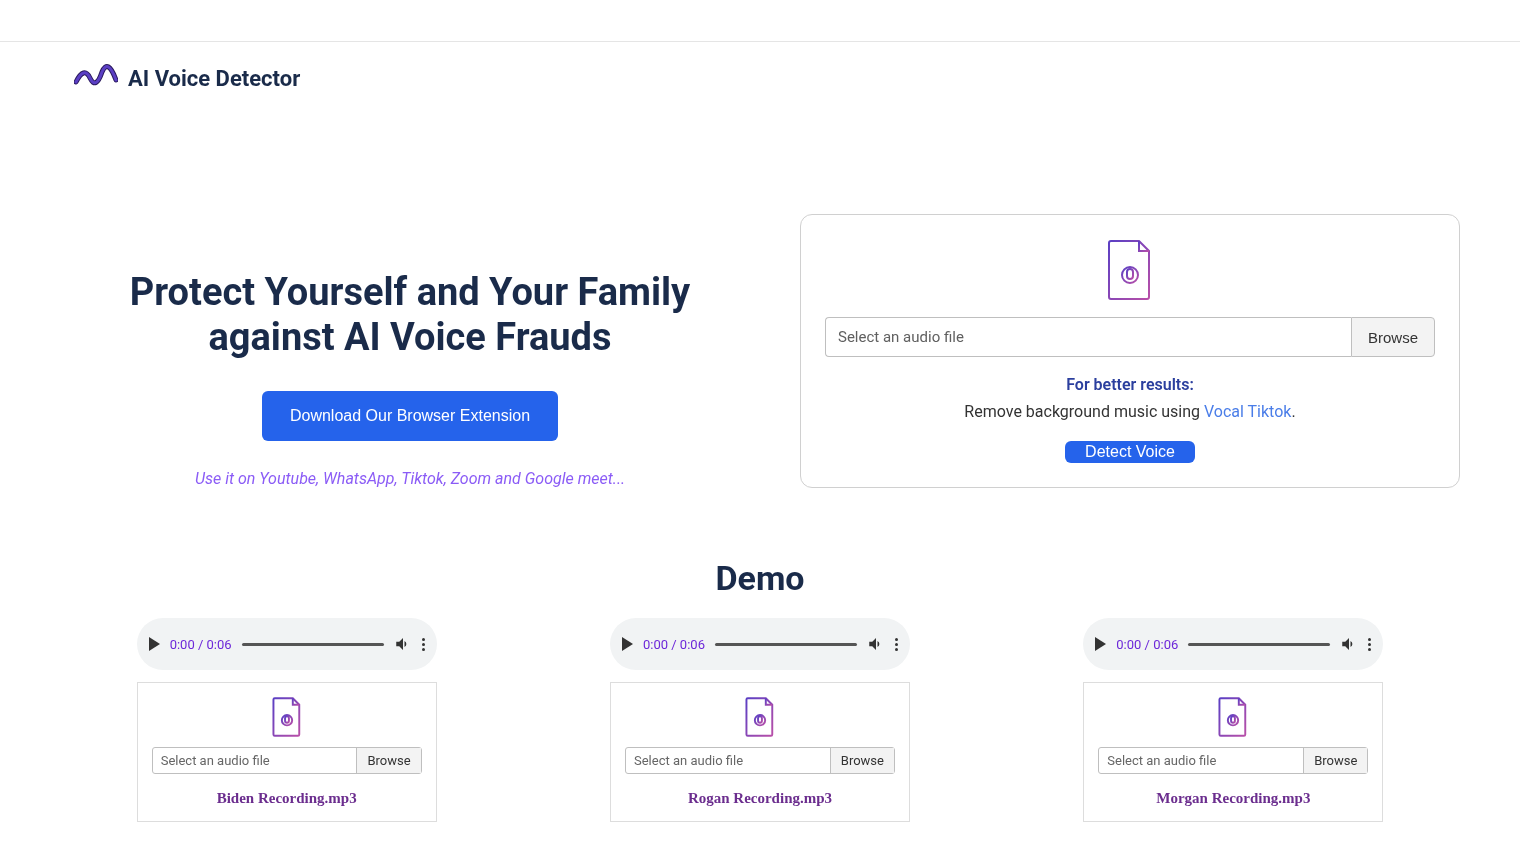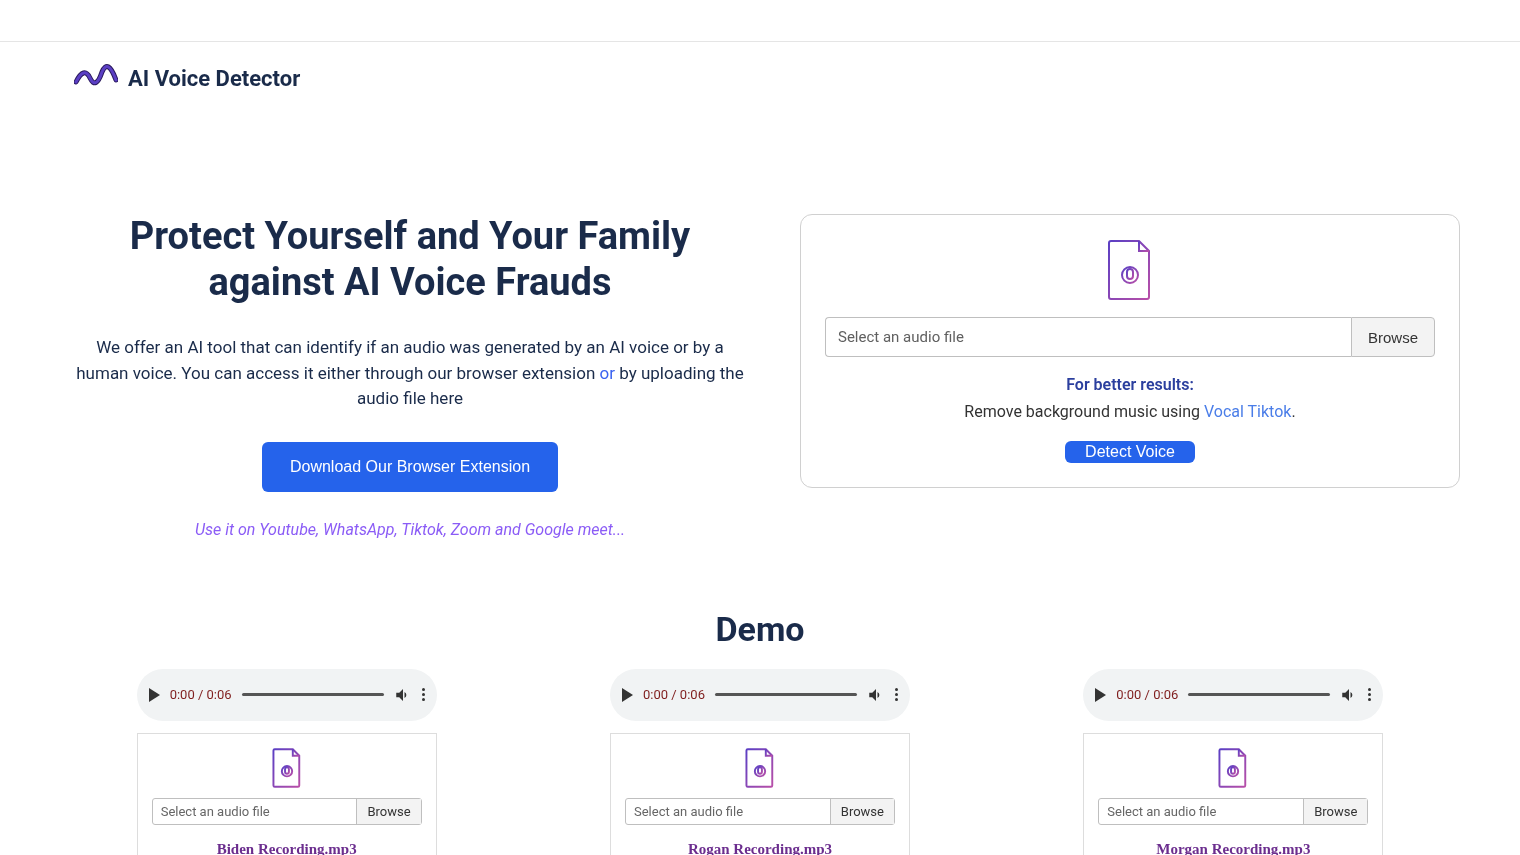--- a/index.html
+++ b/index.html
@@ -10,21 +10,21 @@
     .header { display: flex; align-items: center; justify-content: space-between; padding: 16px 74px; }
     .logo-area { display: flex; align-items: center; gap: 10px; }
     .logo-icon { width: 44px; height: 40px; }
     .brand { font-size: 22px; font-weight: 700; color: #1a2b4a; }
     .nav { display: flex; align-items: center; gap: 28px; }
     .nav-link { font-size: 17px; color: #1a2b4a; text-decoration: none; cursor: pointer; }
     .nav-link.active { color: #2b3f9e; font-weight: 500; }
     .social-icon { width: 32px; height: 32px; border-radius: 50%; background: #e8edf5; display: flex; align-items: center; justify-content: center; cursor: pointer; color: #3b5998; }
     .social-icon svg { width: 14px; height: 14px; }
     
-    .hero { display: flex; gap: 40px; padding: 100px 60px 40px 60px; align-items: flex-start; }
+    .hero { display: flex; gap: 40px; padding: 100px 60px 40px 60px; align-items: flex-end; }
     .hero-left { flex: 1; text-align: center; }
     .hero-title { font-size: 38px; font-weight: 700; color: #1a2b4a; line-height: 1.2; margin-bottom: 30px; padding: 0 10px; }
     .hero-desc { font-size: 17px; color: #1a2b4a; line-height: 1.5; margin-bottom: 30px; padding: 0 10px; }
     .hero-desc .or { color: #3b63f0; }
     .cta-btn { background: #2563eb; color: #fff; border: none; padding: 16px 28px; font-size: 16px; border-radius: 6px; cursor: pointer; }
     .cta-hint { font-size: 16px; color: #8b5cf6; font-style: italic; margin-top: 28px; }
     
     .upload-card { flex: 1; border: 1px solid #d0d0d0; border-radius: 12px; padding: 24px; text-align: center; max-width: 660px; }
     .file-icon-lg { width: 46px; height: 62px; margin: 0 auto 16px auto; display: block; }
     .file-input-row { display: flex; width: 100%; }
@@ -34,21 +34,21 @@
     .results-text { font-size: 16px; color: #333; margin-top: 8px; }
     .results-text a { color: #4a7de8; text-decoration: none; cursor: pointer; }
     .detect-btn { background: #2563eb; color: #fff; border: none; padding: 2px 20px; font-size: 16px; border-radius: 6px; cursor: pointer; margin-top: 20px; }
     
     .demo-title { text-align: center; font-size: 34px; font-weight: 700; color: #1a2b4a; margin: 30px 0 20px 0; }
     .demo-row { display: flex; justify-content: space-around; gap: 20px; padding: 0 60px 30px 60px; }
     .demo-col { flex: 1; display: flex; flex-direction: column; align-items: center; max-width: 420px; }
     
     .audio-player { width: 300px; height: 52px; background: #f1f3f4; border-radius: 26px; display: flex; align-items: center; padding: 0 12px; gap: 10px; }
     .play-btn { width: 0; height: 0; border-left: 11px solid #333; border-top: 7px solid transparent; border-bottom: 7px solid transparent; cursor: pointer; }
-    .audio-time { font-size: 13px; color: #7f1d1d; white-space: nowrap; }
+    .audio-time { font-size: 13px; color: #6d28d9; white-space: nowrap; }
     .audio-prog { flex: 1; height: 3px; background: #555; border-radius: 2px; position: relative; }
     .vol-icon { cursor: pointer; }
     .menu-dots { display: flex; flex-direction: column; gap: 2px; cursor: pointer; }
     .menu-dots span { width: 3px; height: 3px; background: #333; border-radius: 50%; }
     
     .demo-card { border: 1px solid #ddd; padding: 14px; margin-top: 12px; width: 300px; text-align: center; }
     .file-icon-sm { width: 30px; height: 40px; margin: 0 auto 10px auto; display: block; }
     .demo-file-row { display: flex; border: 1px solid #bfbfbf; border-radius: 3px; }
     .demo-file-text { flex: 1; padding: 5px 8px; text-align: left; color: #666; font-size: 13px; }
     .demo-browse { border-left: 1px solid #bfbfbf; background: #f3f3f3; padding: 5px 10px; font-size: 13px; color: #333; cursor: pointer; }
@@ -65,23 +65,20 @@
       <path d="M2 24 Q10 8 16 20 Q22 32 28 14 Q34 0 42 22" fill="none" stroke="#2a1a5e" stroke-width="5" stroke-linecap="round"></path>
       <path d="M2 24 Q10 8 16 20 Q22 32 28 14 Q34 0 42 22" fill="none" stroke="#5b3fc4" stroke-width="3" stroke-linecap="round"></path>
     </svg>
     <span class="brand">AI Voice Detector</span>
   </div>
 </header>
 
 <section class="hero">
   <div class="hero-left">
     <h1 class="hero-title">Protect Yourself and Your Family against AI Voice Frauds</h1>
-    <p class="hero-desc">
-      <span>We offer an AI tool that can identify if an audio was generated by an AI voice or by a human voice. You can access it either through our browser extension </span><span class="or">or</span><span> by uploading the audio file here</span>
-    </p>
     <button class="cta-btn">Download Our Browser Extension</button>
     <p class="cta-hint">Use it on Youtube, WhatsApp, Tiktok, Zoom and Google meet...</p>
   </div>
 
   <div class="upload-card">
     <svg class="file-icon-lg" viewBox="0 0 46 62">
       <path d="M4 2 h28 l10 10 v46 a2 2 0 0 1 -2 2 H4 a2 2 0 0 1 -2 -2 V4 a2 2 0 0 1 2 -2 z" fill="none" stroke="url(#g1)" stroke-width="2"></path>
       <path d="M32 2 v10 h10" fill="none" stroke="url(#g1)" stroke-width="2"></path>
       <circle cx="23" cy="36" r="8" fill="none" stroke="url(#g1)" stroke-width="2"></circle>
       <rect x="20" y="30" width="6" height="10" rx="3" fill="none" stroke="url(#g1)" stroke-width="2"></rect>

